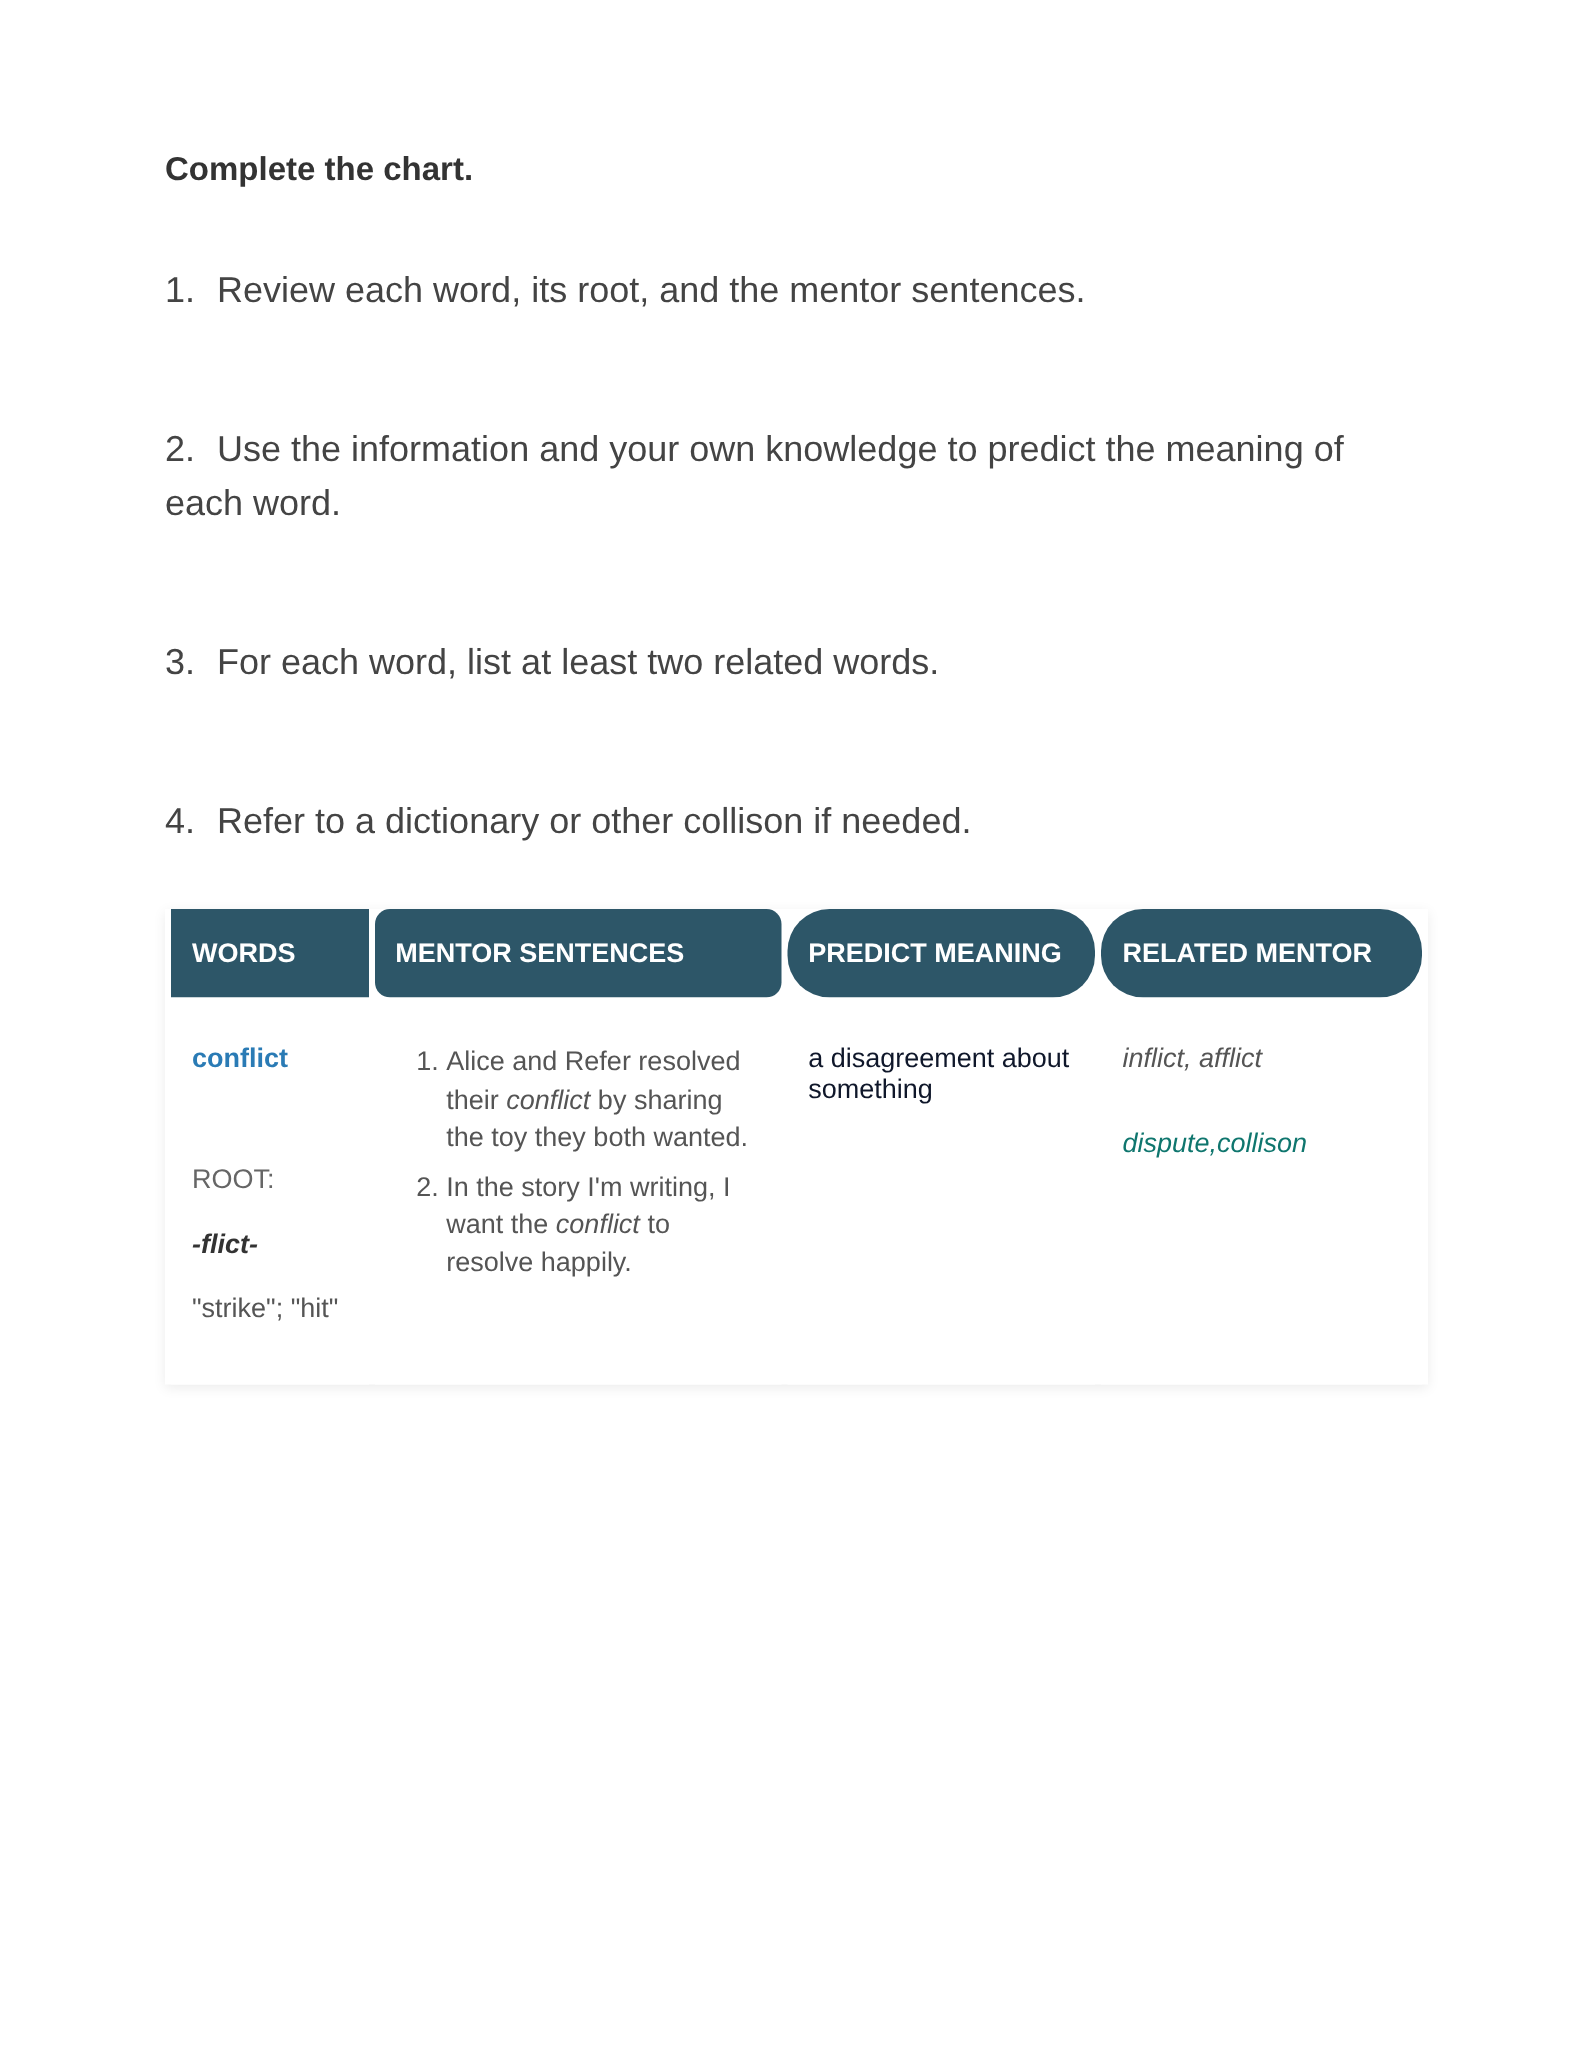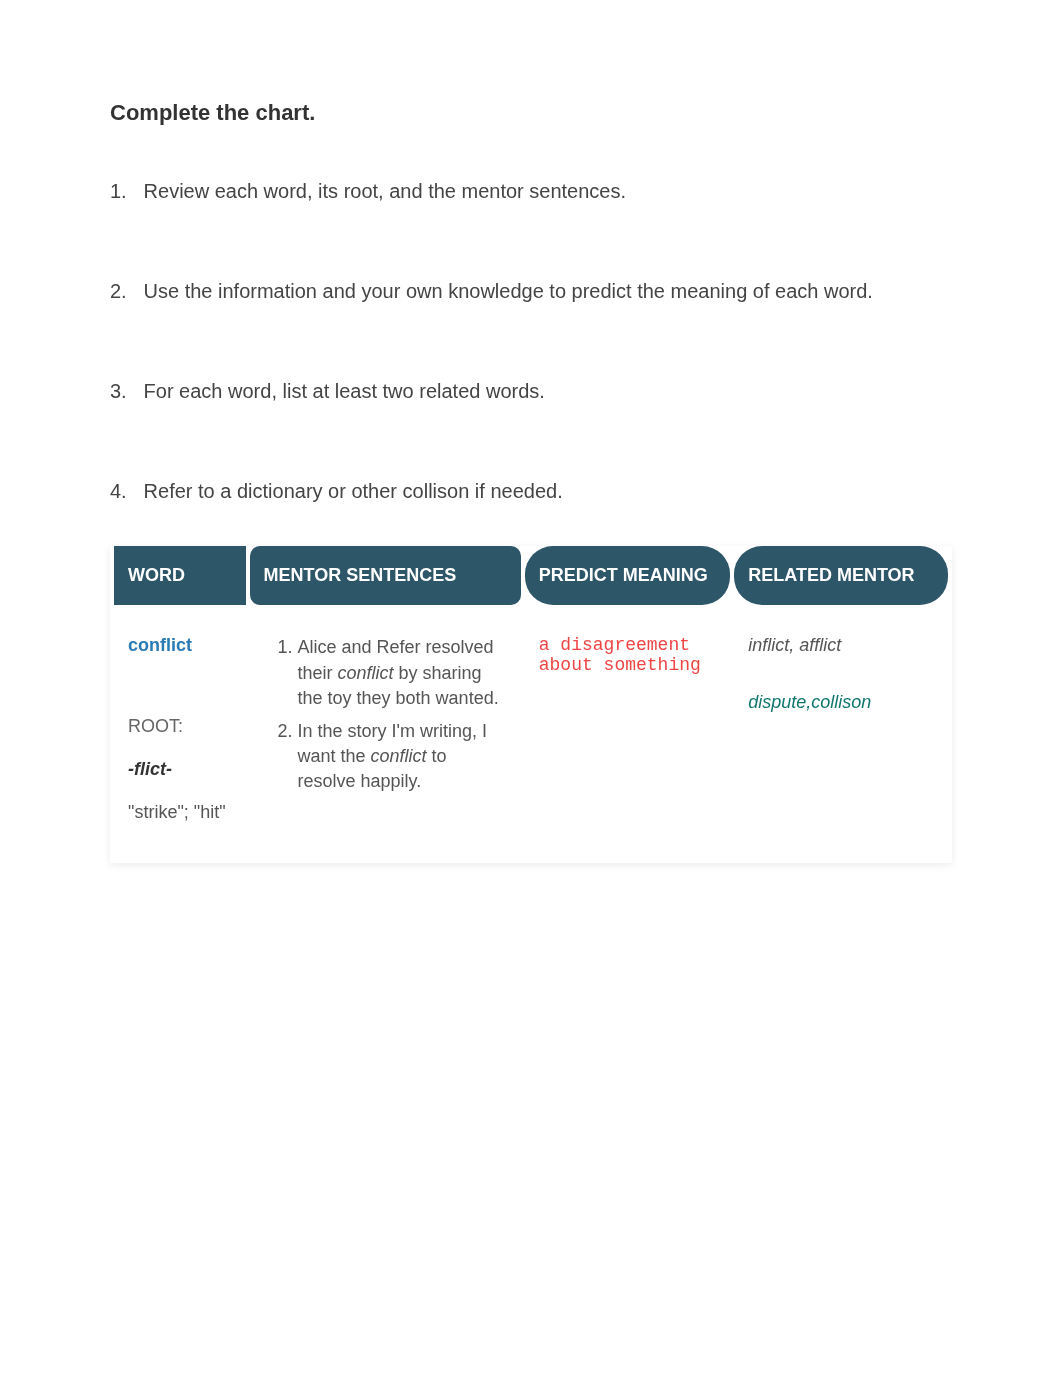--- a/index.html
+++ b/index.html
@@ -14,21 +14,21 @@
       color: #333;
       width: 1062px;
     }
     .title {
       font-size: 22px;
       font-weight: bold;
       color: #333;
       margin-bottom: 50px;
     }
     .instruction {
-      font-size: 20px;
+      font-size: 24px;
       color: #444;
       margin-bottom: 70px;
       line-height: 1.5;
     }
     .instruction-num {
       display: inline-block;
       width: 28px;
     }
     .chart {
       width: 100%;
@@ -87,22 +87,21 @@
       color: #555;
     }
     .mentor-list li {
       margin-bottom: 8px;
       line-height: 1.4;
     }
     .mentor-list .emph {
       font-style: italic;
     }
     .predict-text {
-      color: #ef4444;
-      font-family: Liberation Mono, monospace;
+      color: #0f172a;
     }
     .related-line1 {
       font-style: italic;
       color: #555;
       margin-bottom: 36px;
     }
     .related-line2 {
       font-style: italic;
       color: #0f766e;
       margin-top: 32px;
@@ -133,21 +132,21 @@
 </div>
 
 <div class="instruction" style="margin-bottom:40px;">
   <span class="instruction-num">4.</span>
   <span>Refer to a dictionary or other collison if needed.</span>
 </div>
 
 <table class="chart">
   <thead>
     <tr>
-      <th class="col-word">WORD</th>
+      <th class="col-word">WORDS</th>
       <th class="col-mentor">MENTOR SENTENCES</th>
       <th class="col-predict predict-col">PREDICT MEANING</th>
       <th class="col-related related-col">RELATED MENTOR</th>
     </tr>
   </thead>
   <tbody>
     <tr>
       <td>
         <a href="#" class="word-link">conflict</a>
         <div class="root-label">ROOT:</div>

